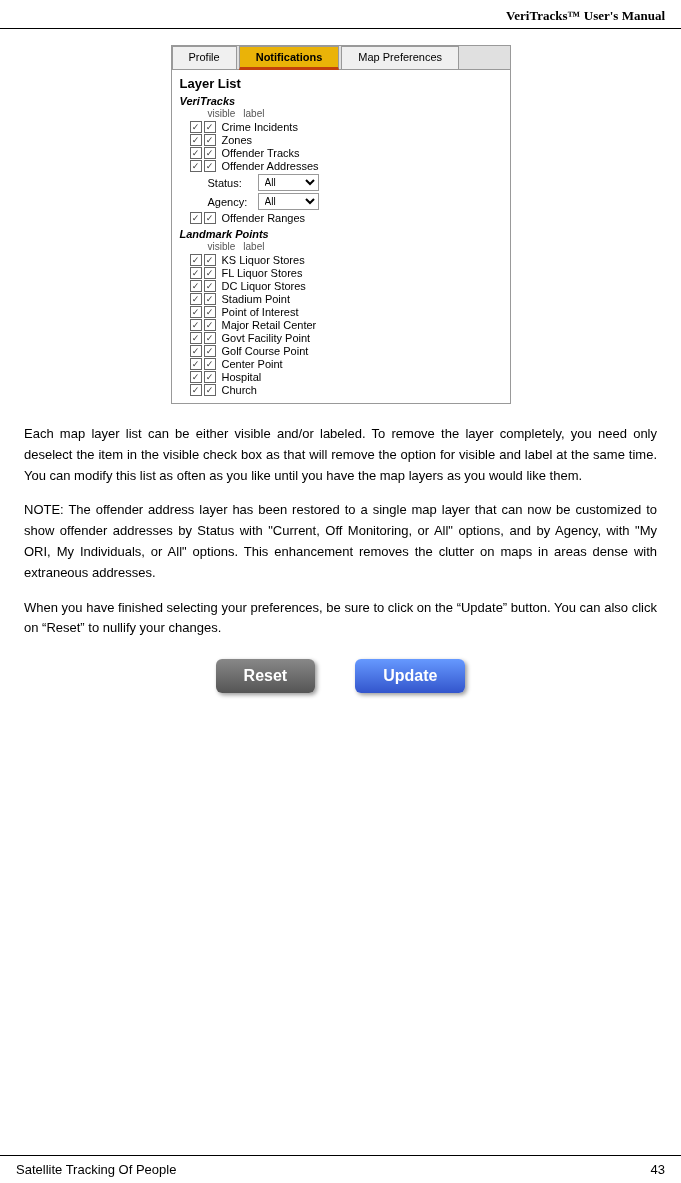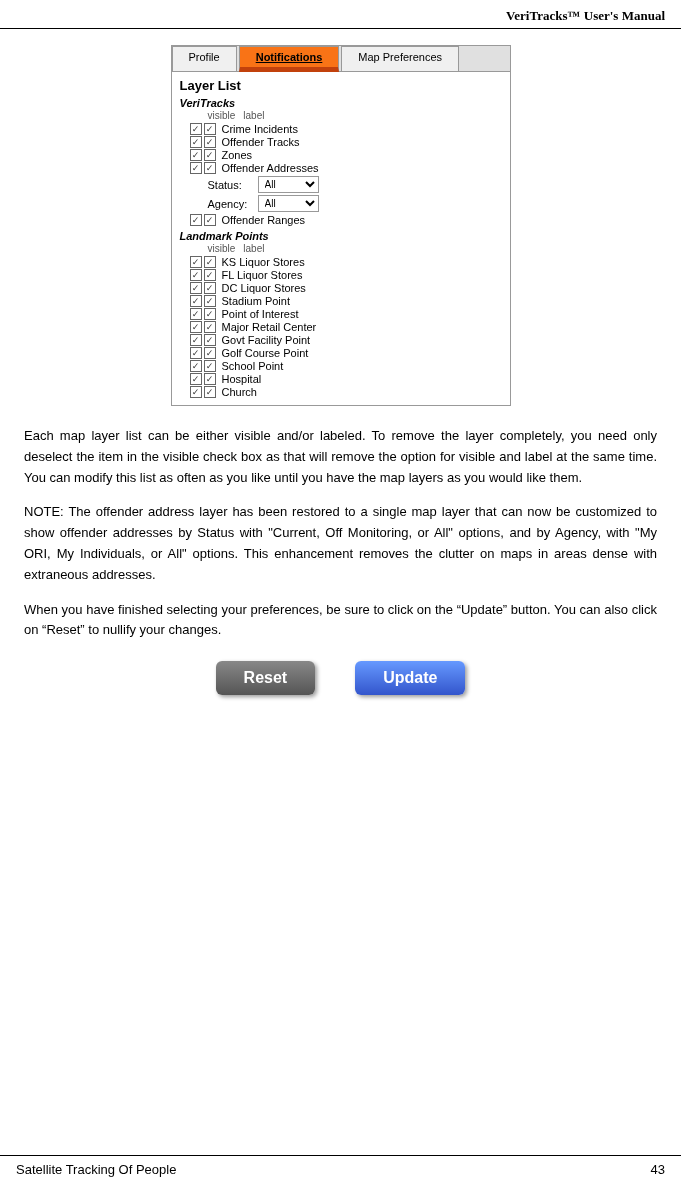--- a/index.html
+++ b/index.html
@@ -60,26 +60,25 @@
     .tab {
       padding: 4px 16px;
       border: 1px solid #999;
       border-bottom: none;
       cursor: pointer;
       font-size: 11px;
       background: #f0f0f0;
       margin-right: 2px;
     }
     .tab.active {
-      background: #f97316;
-      font-weight: bold;
-      border-bottom: 5px solid #c2410c;
+      background: #eab308;
+      font-weight: bold;
+      border-bottom: 3px solid #c2410c;
       margin-bottom: -1px;
       z-index: 1;
-      text-decoration: underline;
     }
 
     
     .panel-body {
       background: #fff;
       padding: 6px 8px;
     }
 
     .layer-list-title {
       font-size: 13px;
@@ -246,28 +245,28 @@
           <div class="cb checked"></div>
           <div class="cb checked"></div>
         </div>
         <span class="layer-label">Crime Incidents</span>
       </div>
       <div class="layer-item">
         <div class="checkbox-group">
           <div class="cb checked"></div>
           <div class="cb checked"></div>
         </div>
+        <span class="layer-label">Zones</span>
+      </div>
+      <div class="layer-item">
+        <div class="checkbox-group">
+          <div class="cb checked"></div>
+          <div class="cb checked"></div>
+        </div>
         <span class="layer-label">Offender Tracks</span>
-      </div>
-      <div class="layer-item">
-        <div class="checkbox-group">
-          <div class="cb checked"></div>
-          <div class="cb checked"></div>
-        </div>
-        <span class="layer-label">Zones</span>
       </div>
       <div class="layer-item">
         <div class="checkbox-group">
           <div class="cb checked"></div>
           <div class="cb checked"></div>
         </div>
         <span class="layer-label">Offender Addresses</span>
       </div>
 
       <div class="filter-row">
@@ -355,21 +354,21 @@
           <div class="cb checked"></div>
           <div class="cb checked"></div>
         </div>
         <span class="layer-label">Golf Course Point</span>
       </div>
       <div class="layer-item">
         <div class="checkbox-group">
           <div class="cb checked"></div>
           <div class="cb checked"></div>
         </div>
-        <span class="layer-label">School Point</span>
+        <span class="layer-label">Center Point</span>
       </div>
       <div class="layer-item">
         <div class="checkbox-group">
           <div class="cb checked"></div>
           <div class="cb checked"></div>
         </div>
         <span class="layer-label">Hospital</span>
       </div>
       <div class="layer-item">
         <div class="checkbox-group">

